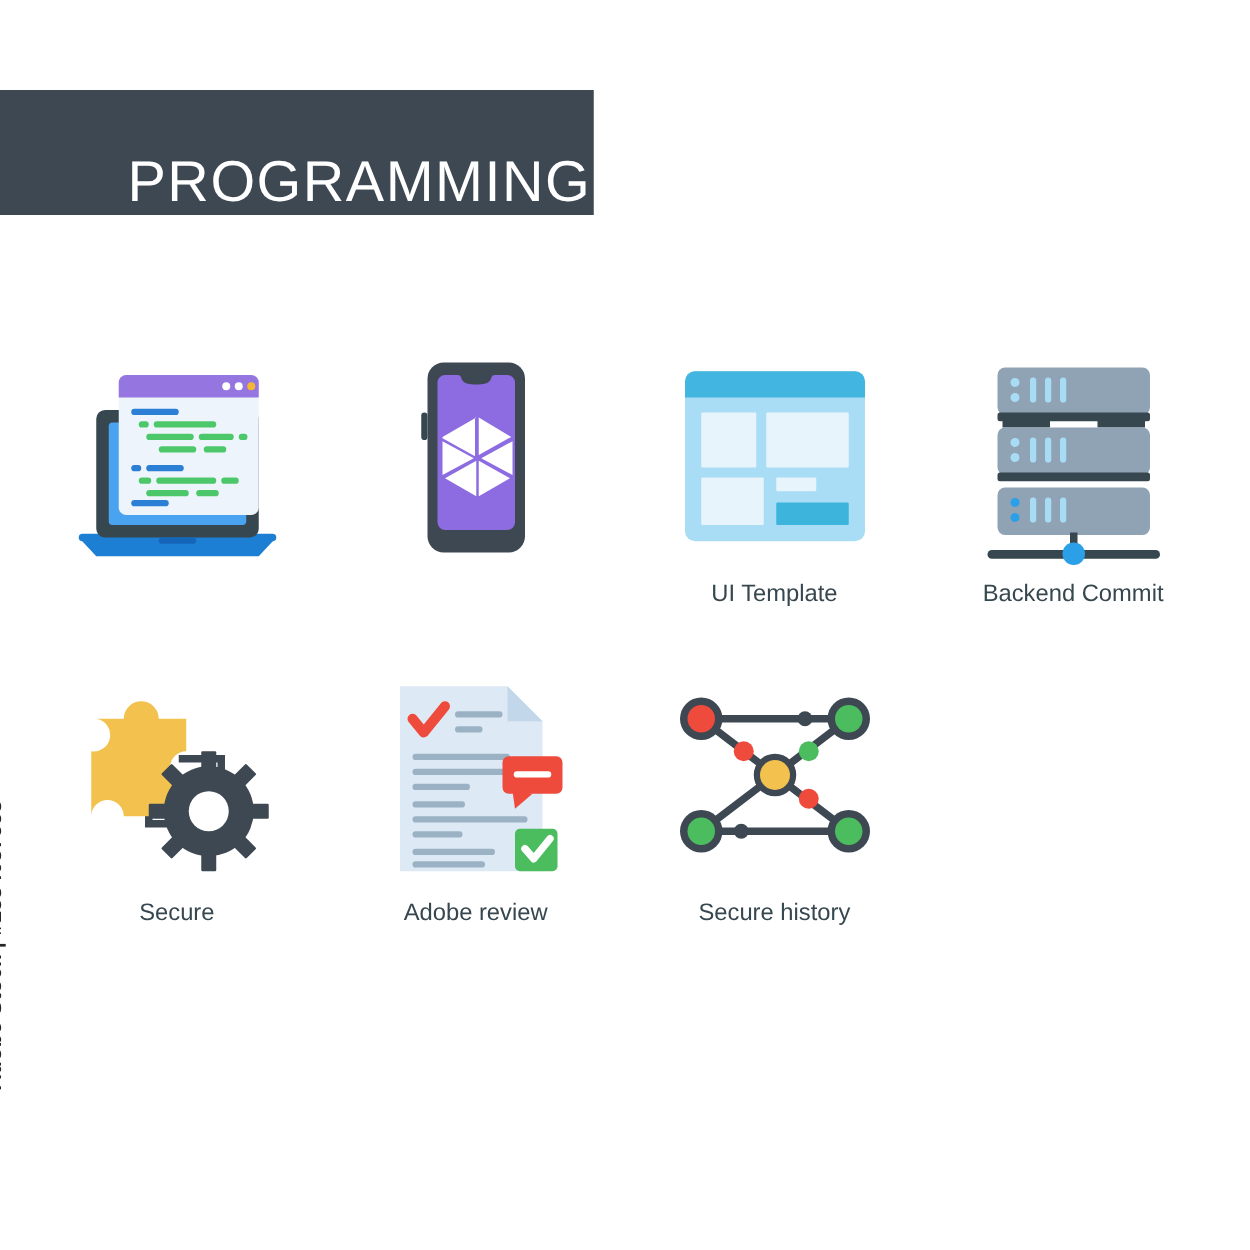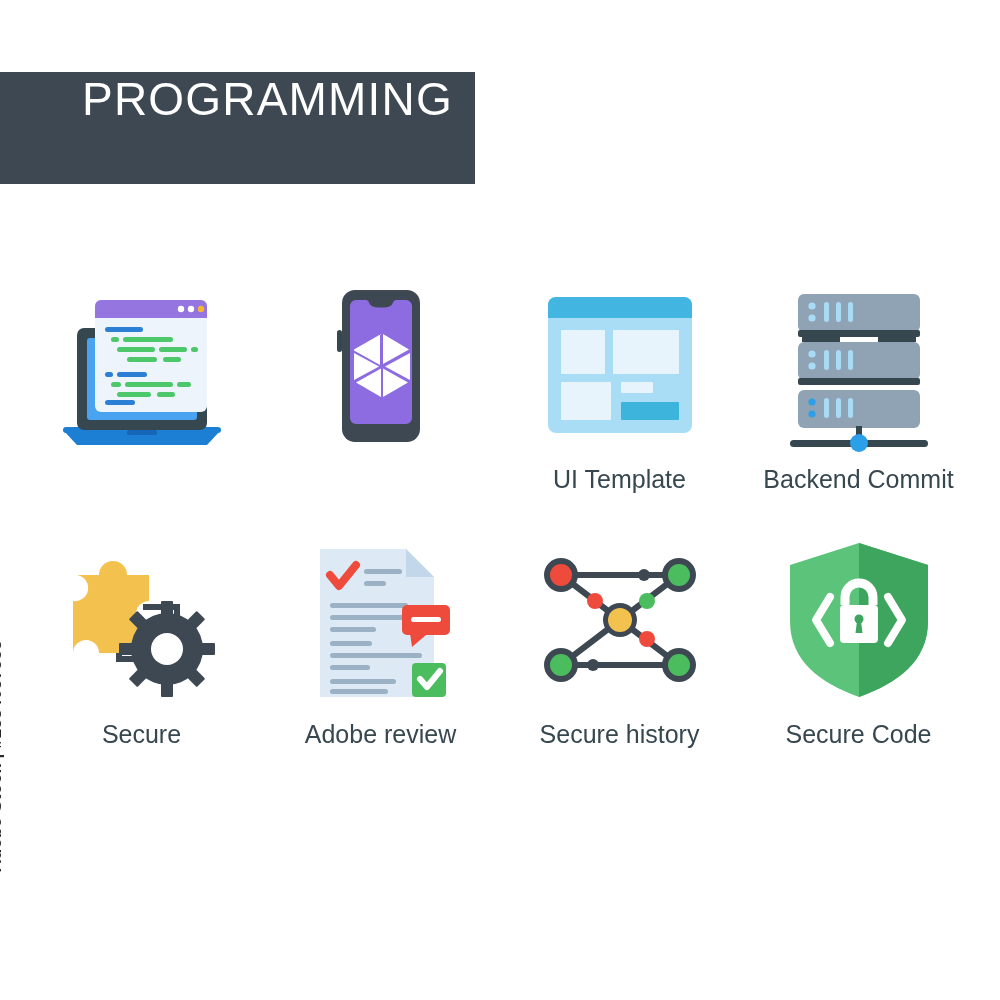--- a/index.html
+++ b/index.html
@@ -8,23 +8,23 @@
     background: #ffffff;
     font-family: "Liberation Sans", sans-serif;
     overflow: hidden;
   }
   #page { position: relative; width: 1000px; height: 1000px; background: #fff; }
 
   
   .title-banner {
     position: absolute;
     left: 0; top: 72px;
-    width: 475px; height: 112px;
+    width: 475px; height: 100px;
     background: #3d4852;
-    display: flex; align-items: flex-start;
+    display: flex; align-items: flex-end; padding-left: 20px;
   }
   .title-banner-text {
     color: #ffffff;
     font-size: 46px;
     font-weight: 400;
     letter-spacing: 1.2px;
     margin-left: 82px;
     font-family: "Liberation Sans", sans-serif;
     white-space: nowrap;
   }
@@ -42,21 +42,21 @@
     display: flex; flex-direction: column;
     align-items: center; justify-content: flex-start;
   }
   .icon-art {
     width: 190px; height: 190px;
     display: flex; align-items: center; justify-content: center;
   }
   .icon-art svg { display: block; }
   .icon-label {
     margin-top: 6px;
-    font-size: 25px;
+    font-size: 19px;
     color: #37474f;
     font-family: "Liberation Sans", sans-serif;
     text-align: center;
     white-space: nowrap;
     line-height: 1.1;
   }
   .icon-label:empty { min-height: 1px; }
 
   
   .watermark-vertical {
@@ -298,40 +298,18 @@
           <circle cx="152" cy="48" r="11" fill="#4cbd5e"></circle>
           <circle cx="34" cy="138" r="17" fill="#3d4852"></circle>
           <circle cx="34" cy="138" r="11" fill="#4cbd5e"></circle>
           <circle cx="152" cy="138" r="17" fill="#3d4852"></circle>
           <circle cx="152" cy="138" r="11" fill="#4cbd5e"></circle>
         </svg>
       </div>
       <div class="icon-label">Secure history</div>
     </div>
 
-    <div class="icon-cell">
-      <div class="icon-art">
-        <svg width="186" height="186" viewBox="0 0 186 186">
-
-          <path d="M93 16 L24 38 v56 c0 40 30 62 69 76 c39 -14 69 -36 69 -76 V38 Z" fill="#5cc47a"></path>
-
-          <path d="M93 16 L162 38 v56 c0 40 -30 62 -69 76 Z" fill="#3da55e"></path>
-
-          <path d="M64 70 L50 93 L64 116" stroke="#ffffff" stroke-width="8" fill="none" stroke-linecap="round" stroke-linejoin="round"></path>
-
-          <path d="M122 70 L136 93 L122 116" stroke="#ffffff" stroke-width="8" fill="none" stroke-linecap="round" stroke-linejoin="round"></path>
-
-          <path d="M79 78 v-8 a14 14 0 0 1 28 0 v8" stroke="#ffffff" stroke-width="9" fill="none" stroke-linecap="butt"></path>
-
-          <rect x="74" y="78" width="38" height="38" rx="4" fill="#ffffff"></rect>
-
-          <circle cx="93" cy="92" r="4.5" fill="#3da55e"></circle>
-          <path d="M91 94 h4 l1.5 12 h-7 Z" fill="#3da55e"></path>
-        </svg>
-      </div>
-      <div class="icon-label">Secure Code</div>
-    </div>
 
   </div>
 
   <div class="watermark-vertical">Adobe Stock | #1834087553</div>
 
 </div>
 
 </body></html>

